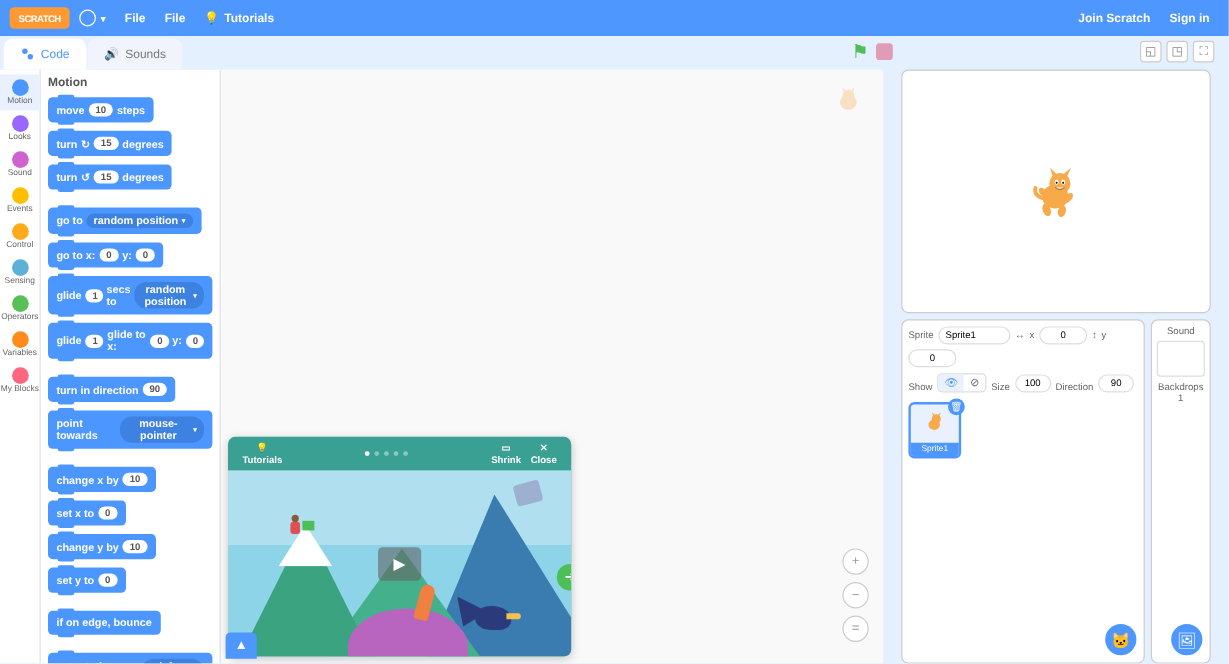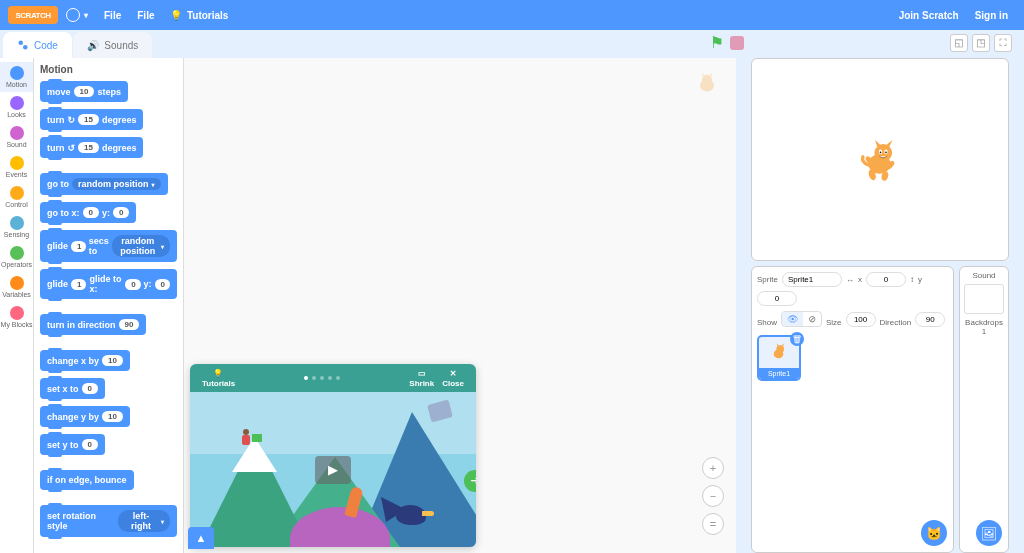--- a/index.html
+++ b/index.html
@@ -238,20 +238,24 @@
         <span class="oval">0</span>
         <span>y:</span>
         <span class="oval">0</span>
       </div>
 
     <div style="height:8px"></div>
     <div class="block">
         <span>turn in direction</span>
         <span class="oval">90</span>
       </div>
+    <div class="block">
+        <span>point towards</span>
+        <span class="dropdown">mouse-pointer</span>
+      </div>
 
     <div style="height:8px"></div>
     <div class="block">
         <span>change x by</span>
         <span class="oval">10</span>
       </div>
     <div class="block">
         <span>set x to</span>
         <span class="oval">0</span>
       </div>

